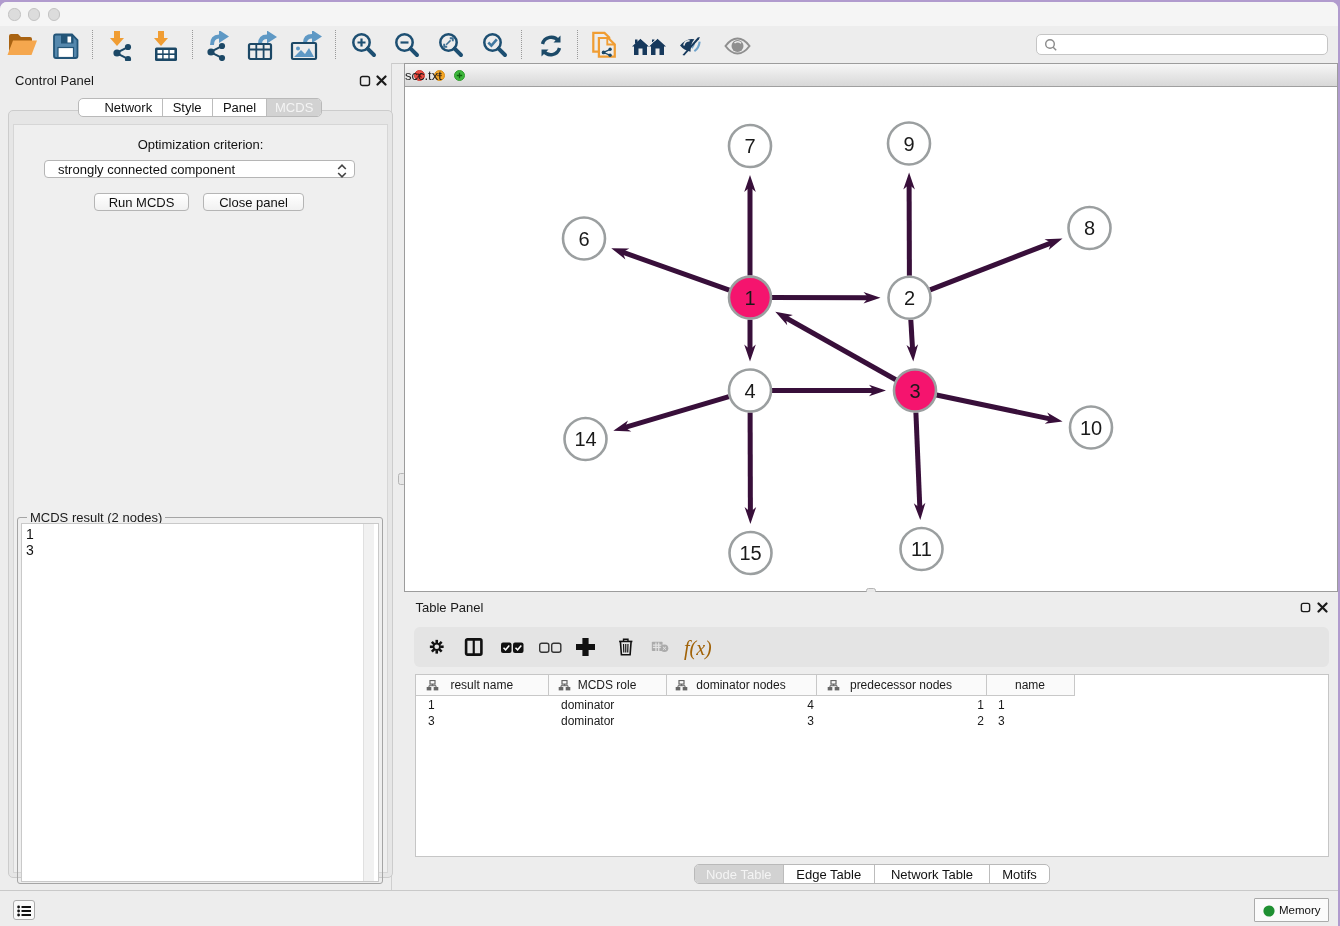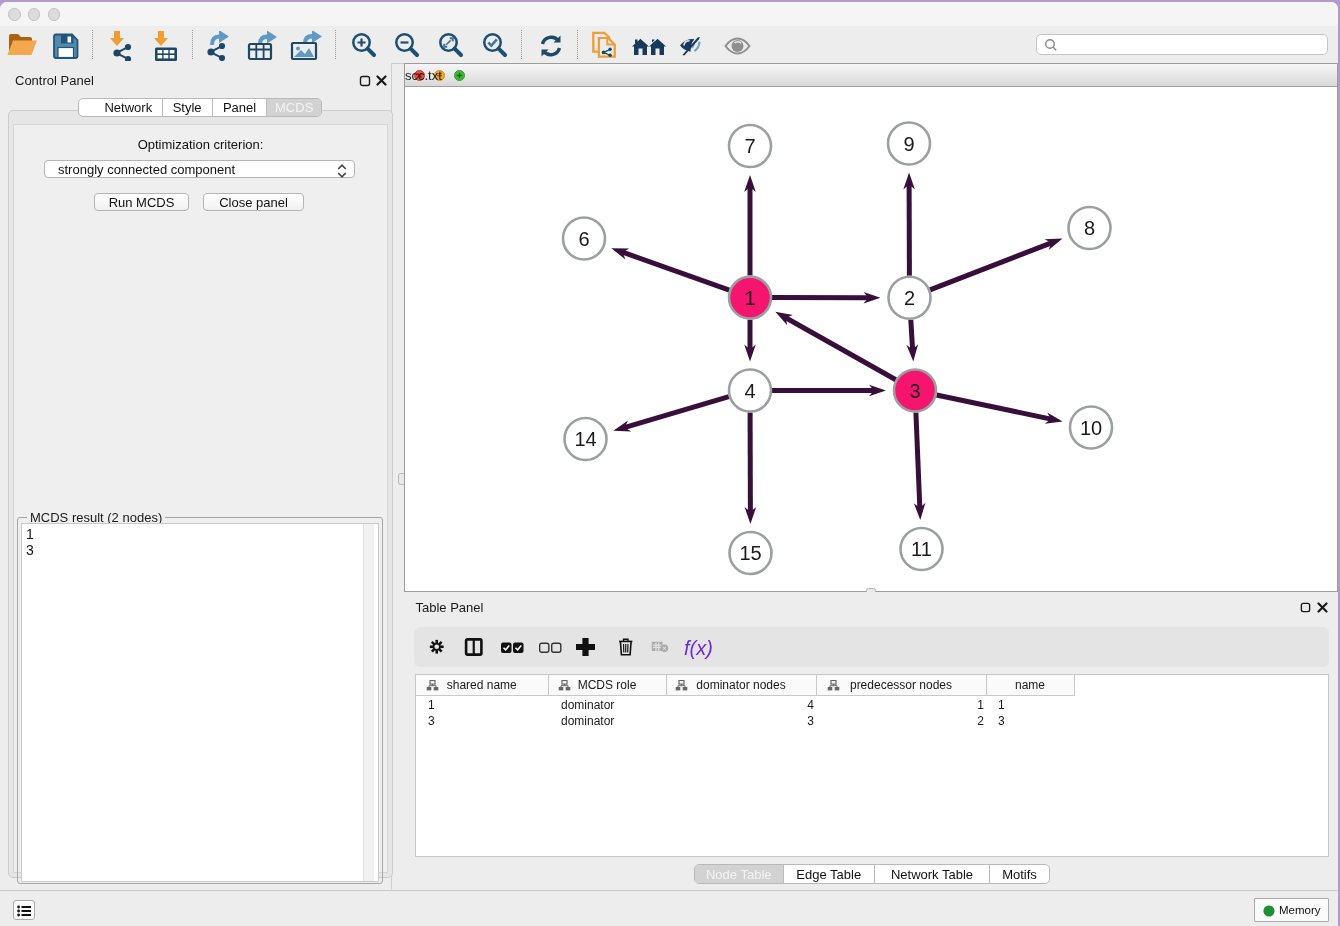--- a/index.html
+++ b/index.html
@@ -363,24 +363,24 @@
             <g fill="#ababab">
               <rect x="0" y="1" width="14" height="12" rx="1"></rect>
               <rect x="1.4" y="4.6" width="11.2" height="1.6" fill="#e4e4e4"></rect>
               <rect x="1.4" y="7.6" width="11.2" height="1.6" fill="#e4e4e4"></rect>
               <rect x="4.6" y="2" width="1.6" height="11" fill="#e4e4e4"></rect>
               <rect x="8.2" y="2" width="1.6" height="11" fill="#e4e4e4"></rect>
               <circle cx="16.5" cy="9.5" r="5"></circle>
               <path d="M14.5,7.5 L18.5,11.5 M18.5,7.5 L14.5,11.5" stroke="#e4e4e4" stroke-width="1.3"></path>
             </g>
           </svg>
-      <div class="abs" style="left:270px; top:10px; font-family:Liberation Sans, sans-serif; font-style:italic; font-size:20px; color:#6d28d9;">f(x)</div>
+      <div class="abs" style="left:270px; top:10px; font-family:Liberation Serif, serif; font-style:italic; font-size:20px; color:#a16207;">f(x)</div>
     </g></div>
     <div id="tbl">
-      <div class="hcell" style="left:0; width:132.5px;">shared name</div>
+      <div class="hcell" style="left:0; width:132.5px;">result name</div>
       <div class="hcell" style="left:132.5px; width:118px;">MCDS role</div>
       <div class="hcell" style="left:250.5px; width:150px;">dominator nodes</div>
       <div class="hcell" style="left:400.5px; width:170px;">predecessor nodes</div>
       <div class="hcell" style="left:570.5px; width:88px;">name</div>
       <svg class="abs" width="13" height="11" viewBox="0 0 13 11" style="left:10px; top:5px;">
           <use href="#tree"></use>
         </svg>
       <svg class="abs" width="13" height="11" viewBox="0 0 13 11" style="left:142px; top:5px;">
           <use href="#tree"></use>
         </svg>

